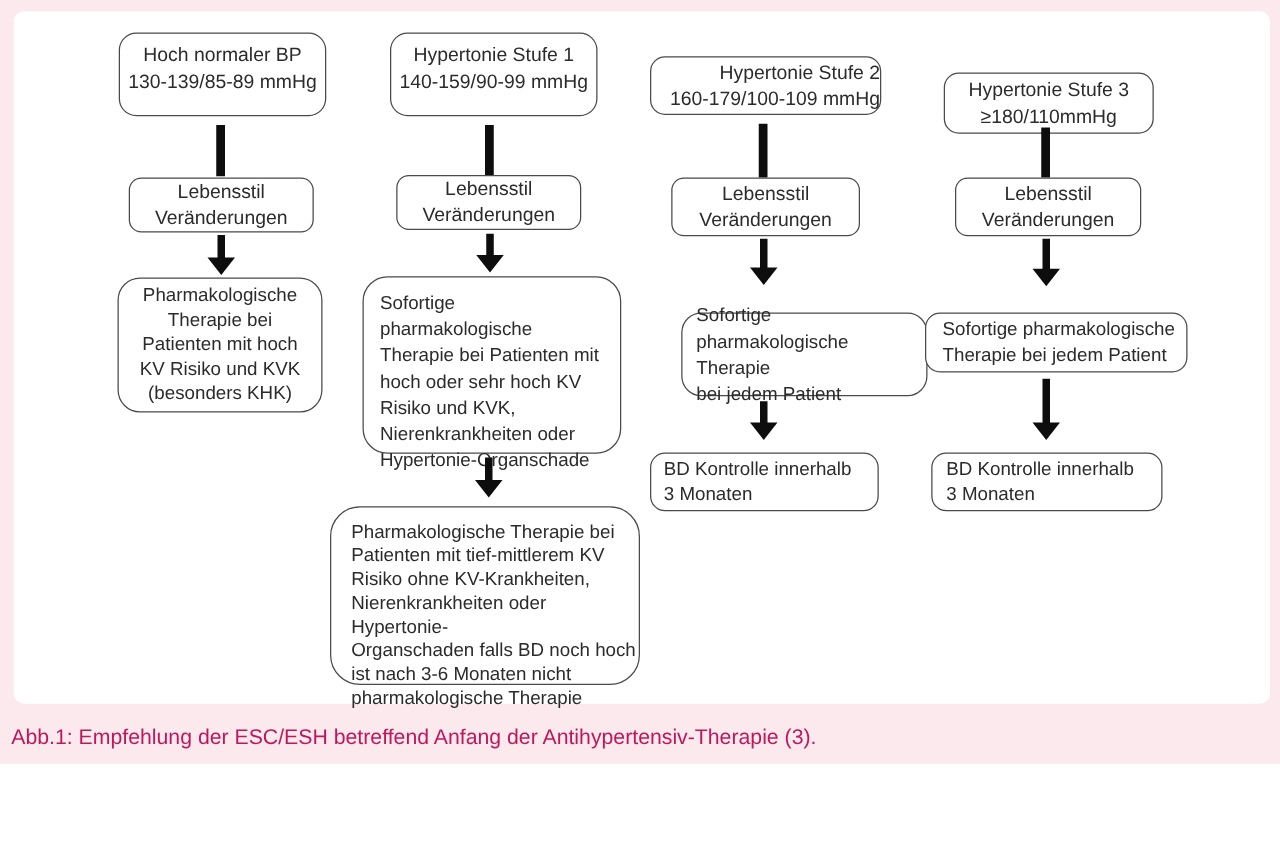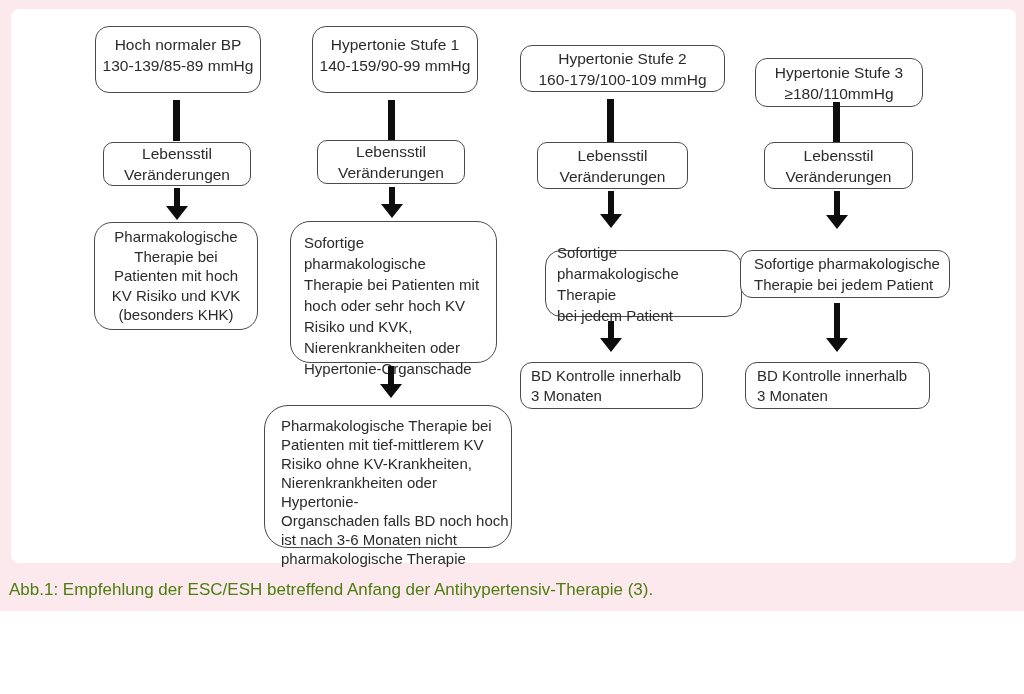--- a/index.html
+++ b/index.html
@@ -26,21 +26,21 @@
   .vt{ align-items:flex-start; }
   .hdr{ font-size:15.5px; line-height:21px; }
   .connector{ position:absolute; background:var(--arrow); }
   .ahead{
     position:absolute; width:0; height:0;
     border-left:11px solid transparent; border-right:11px solid transparent;
     border-top:14px solid var(--arrow);
   }
   .caption{
     position:absolute; left:9px; top:579px; width:760px;
-    font-size:17px; line-height:21px; color:#4d7c0f;
+    font-size:17px; line-height:21px; color:#be185d;
   }
 </style>
 </head>
 <body>
 
 <div class="page">
   <div class="pink-band"></div>
   <div class="panel"></div>
 
   <div>
@@ -91,21 +91,21 @@
 Patienten mit tief-mittlerem KV
 Risiko ohne KV-Krankheiten,
 Nierenkrankheiten oder Hypertonie-
 Organschaden falls BD noch hoch
 ist nach 3-6 Monaten nicht
 pharmakologische Therapie</span>
     </div>
   </div>
 
   <div>
-    <div class="box tc vc hdr" style="left:520px; top:45px; width:205px; height:47px; border-radius:12px;">
+    <div class="box tc vc hdr" style="left:520px; top:45px; width:185px; height:47px; border-radius:12px;text-align:right;">
       <span>Hypertonie Stufe 2
 160-179/100-109 mmHg</span>
     </div>
     <div class="connector" style="left:607px; top:99px; width:7px; height:43px;"></div>
     <div class="box tc vc hdr" style="left:537px; top:142px; width:151px; height:47px; border-radius:10px;">
       <span>Lebensstil
 Veränderungen</span>
     </div>
     <div class="connector" style="left:608px; top:191px; width:6px; height:24px;"></div>
     <div class="ahead" style="left:600px; top:214px;"></div>

